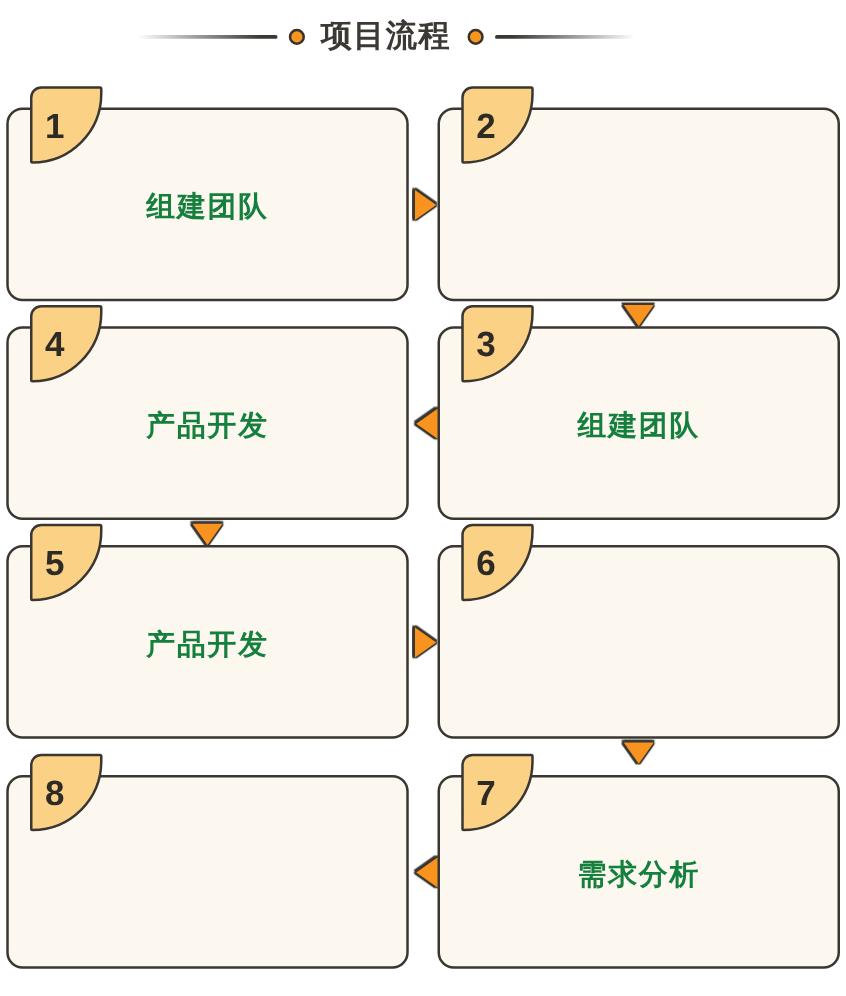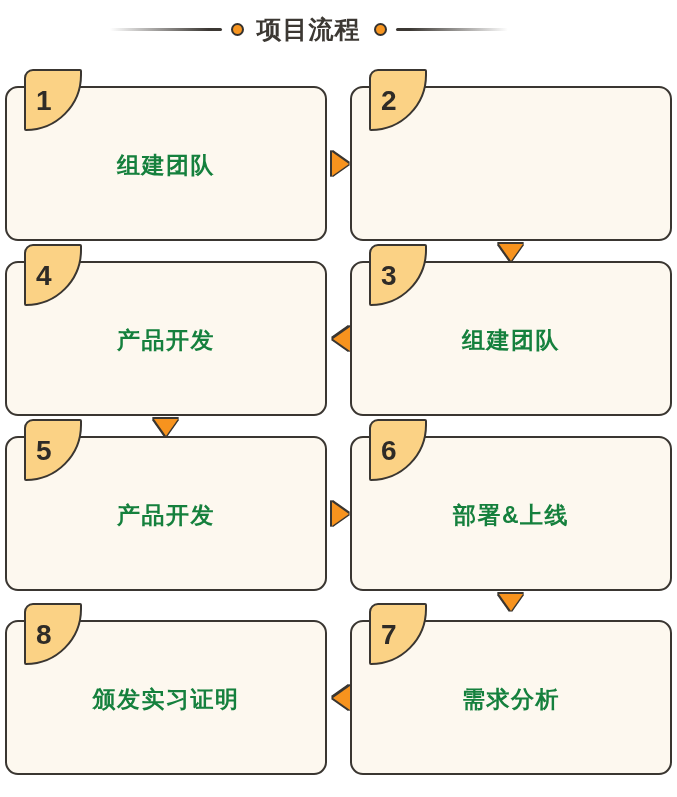--- a/index.html
+++ b/index.html
@@ -181,33 +181,31 @@
     <div class="card" style="left: 5px; top: 374px;">
       <div class="badge">
         <div class="badge-num">5</div>
       </div>
       <div class="card-label">产品开发</div>
     </div>
     <div class="card" style="left: 350px; top: 374px;">
       <div class="badge">
         <div class="badge-num">6</div>
       </div>
-      <div class="card-label">部署&amp;上线</div>
     </div>
     <div class="card" style="left: 350px; top: 558px;">
       <div class="badge">
         <div class="badge-num">7</div>
       </div>
       <div class="card-label">需求分析</div>
     </div>
     <div class="card" style="left: 5px; top: 558px;">
       <div class="badge">
         <div class="badge-num">8</div>
       </div>
-      <div class="card-label">颁发实习证明</div>
     </div>
     <div class="arrow arrow-right" style="left: 332px; top: 89.5px;"></div>
     <div class="arrow arrow-down" style="left: 499px; top: 182px;"></div>
     <div class="arrow arrow-left" style="left: 333px; top: 264.5px;"></div>
     <div class="arrow arrow-down" style="left: 154px; top: 357px;"></div>
     <div class="arrow arrow-right" style="left: 332px; top: 439.5px;"></div>
     <div class="arrow arrow-down" style="left: 499px; top: 532px;"></div>
     <div class="arrow arrow-left" style="left: 333px; top: 623.5px;"></div>
   </div>
 

